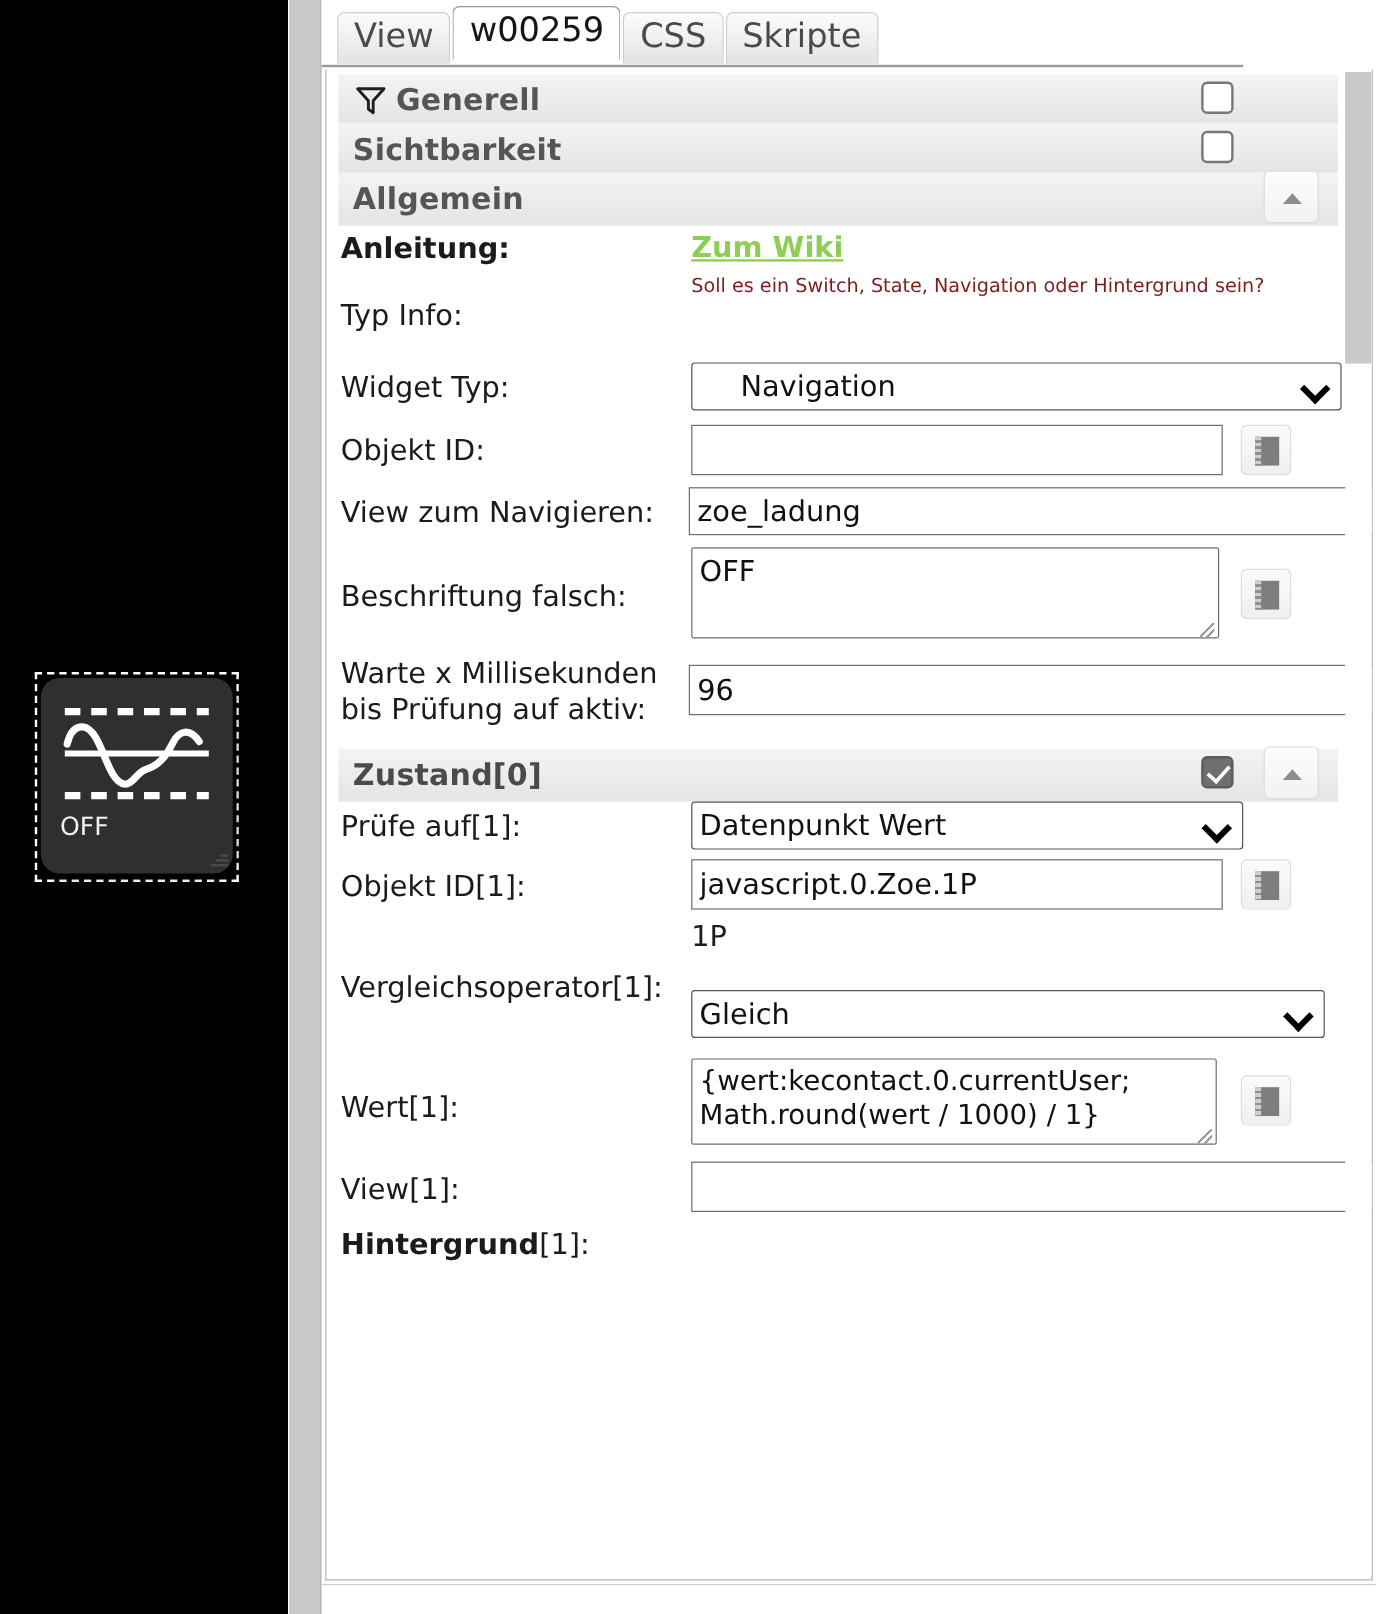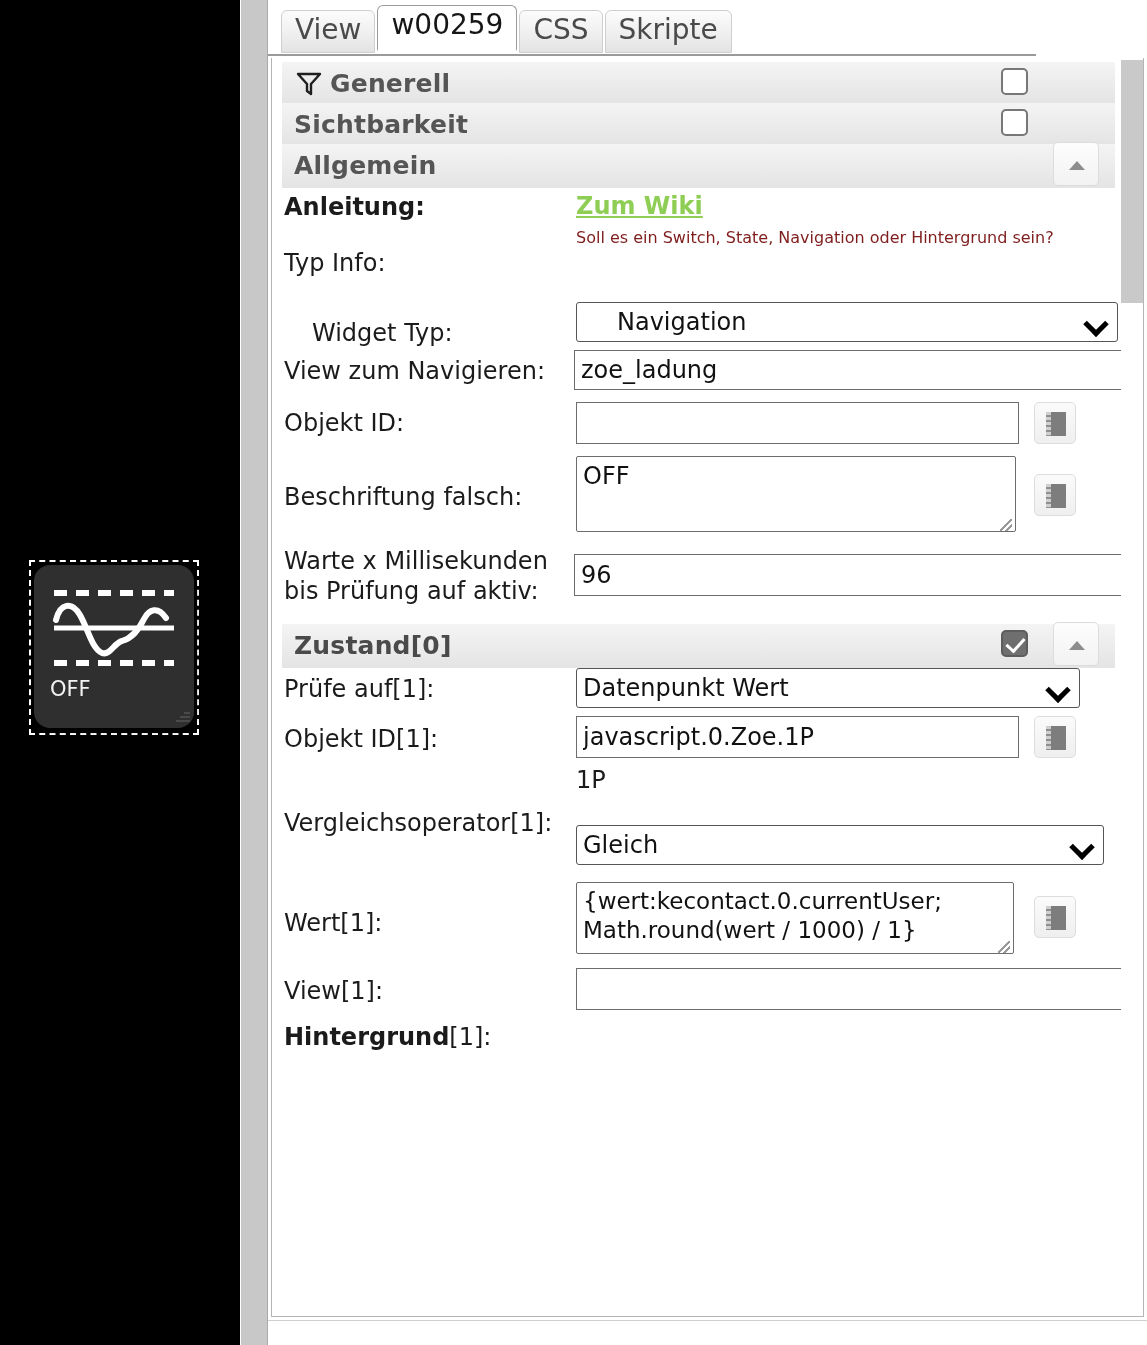--- a/index.html
+++ b/index.html
@@ -316,45 +316,45 @@
           <span class="lbl bold" style="top:4px;">Anleitung:</span>
           <a class="val link" style="top:4px;position:absolute;" href="#">Zum Wiki</a>
         </div>
 
         <div class="row" style="height:74px;">
           <span class="lbl" style="top:20px;">Typ Info:</span>
           <span class="val helptext" style="top:0px;position:absolute;">Soll es ein Switch, State, Navigation oder Hintergrund sein?</span>
         </div>
 
         <div class="row" style="height:48px;">
-          <span class="lbl" style="top:16px;margin-left:28px;">Widget Typ:</span>
+          <span class="lbl" style="top:6px;">Widget Typ:</span>
           <span class="val selwrap" style="top:0;position:absolute;">
             <select class="sel" style="width:542px;padding-left:40px;">
               <option>Navigation</option>
             </select>
           </span>
         </div>
 
+        <div class="row" style="height:56px;">
+          <span class="lbl" style="top:10px;">Objekt ID:</span>
+          <span class="val" style="top:4px;position:absolute;">
+            <input class="tf" style="width: 443px; height: 42px;" value="">
+          </span>
+          <span class="editbtn" style="left:762px;top:4px;">
+            <span class="bk"></span>
+          </span>
+        </div>
+
         <div class="row" style="height:48px;">
           <span class="lbl" style="top:6px;width:300px;">View zum Navigieren:</span>
           <span class="val" style="left:302px;top:0;position:absolute;">
             <input class="tf wide" style="width: 620px; height: 40px;" value="zoe_ladung">
           </span>
         </div>
 
-        <div class="row" style="height:56px;">
-          <span class="lbl" style="top:10px;">Objekt ID:</span>
-          <span class="val" style="top:4px;position:absolute;">
-            <input class="tf" style="width: 443px; height: 42px;" value="">
-          </span>
-          <span class="editbtn" style="left:762px;top:4px;">
-            <span class="bk"></span>
-          </span>
-        </div>
-
 
         <div class="row" style="height:86px;">
           <span class="lbl" style="top:28px;">Beschriftung falsch:</span>
           <span class="val tawrap" style="top:2px;position:absolute;">
             <textarea class="ta" style="width: 440px; height: 76px;">OFF</textarea>
           </span>
           <span class="editbtn" style="left:762px;top:20px;">
             <span class="bk"></span>
           </span>
         </div>
@@ -370,21 +370,21 @@
 
         <div class="sec" style="height:44px;margin-top:4px;">
           <span class="sec-title dark">Zustand[0]</span>
           <span class="cbox checked"></span>
           <span class="collapse"></span>
         </div>
 
         <div class="row" style="height:48px;">
           <span class="lbl" style="top:6px;">Prüfe auf[1]:</span>
           <span class="val selwrap" style="top:0;position:absolute;">
-            <select class="sel" style="width:504px;">
+            <select class="sel" style="width:460px;">
               <option>Datenpunkt Wert</option>
             </select>
           </span>
         </div>
 
         <div class="row" style="height:48px;">
           <span class="lbl" style="top:8px;">Objekt ID[1]:</span>
           <span class="val" style="top:0;position:absolute;border-radius:16px;">
             <input class="tf" style="width: 443px; height: 42px;" value="javascript.0.Zoe.1P">
           </span>

